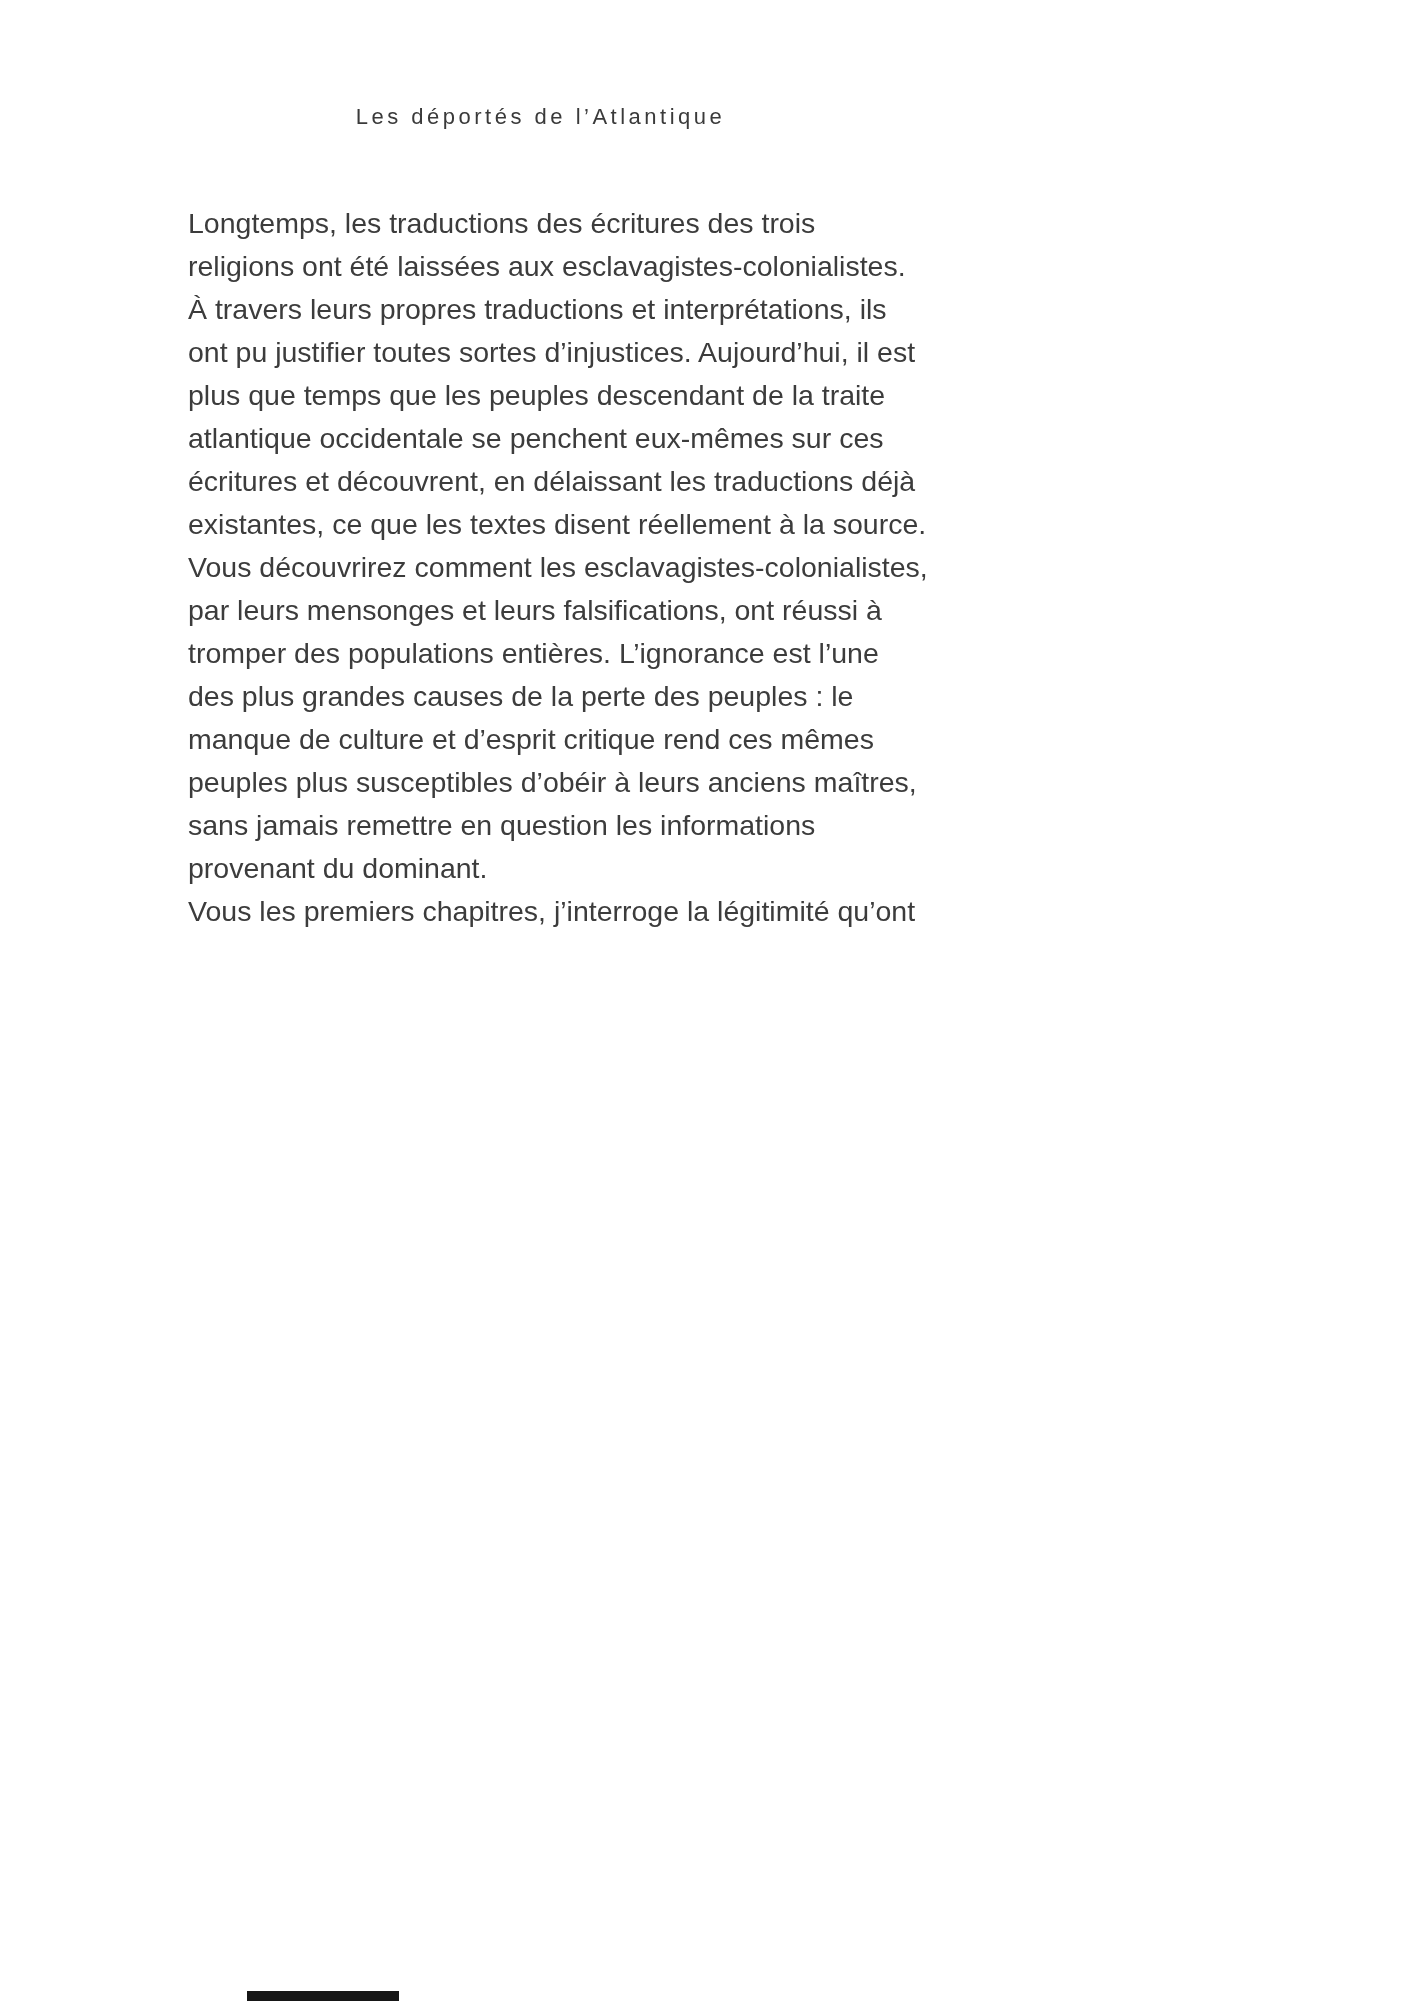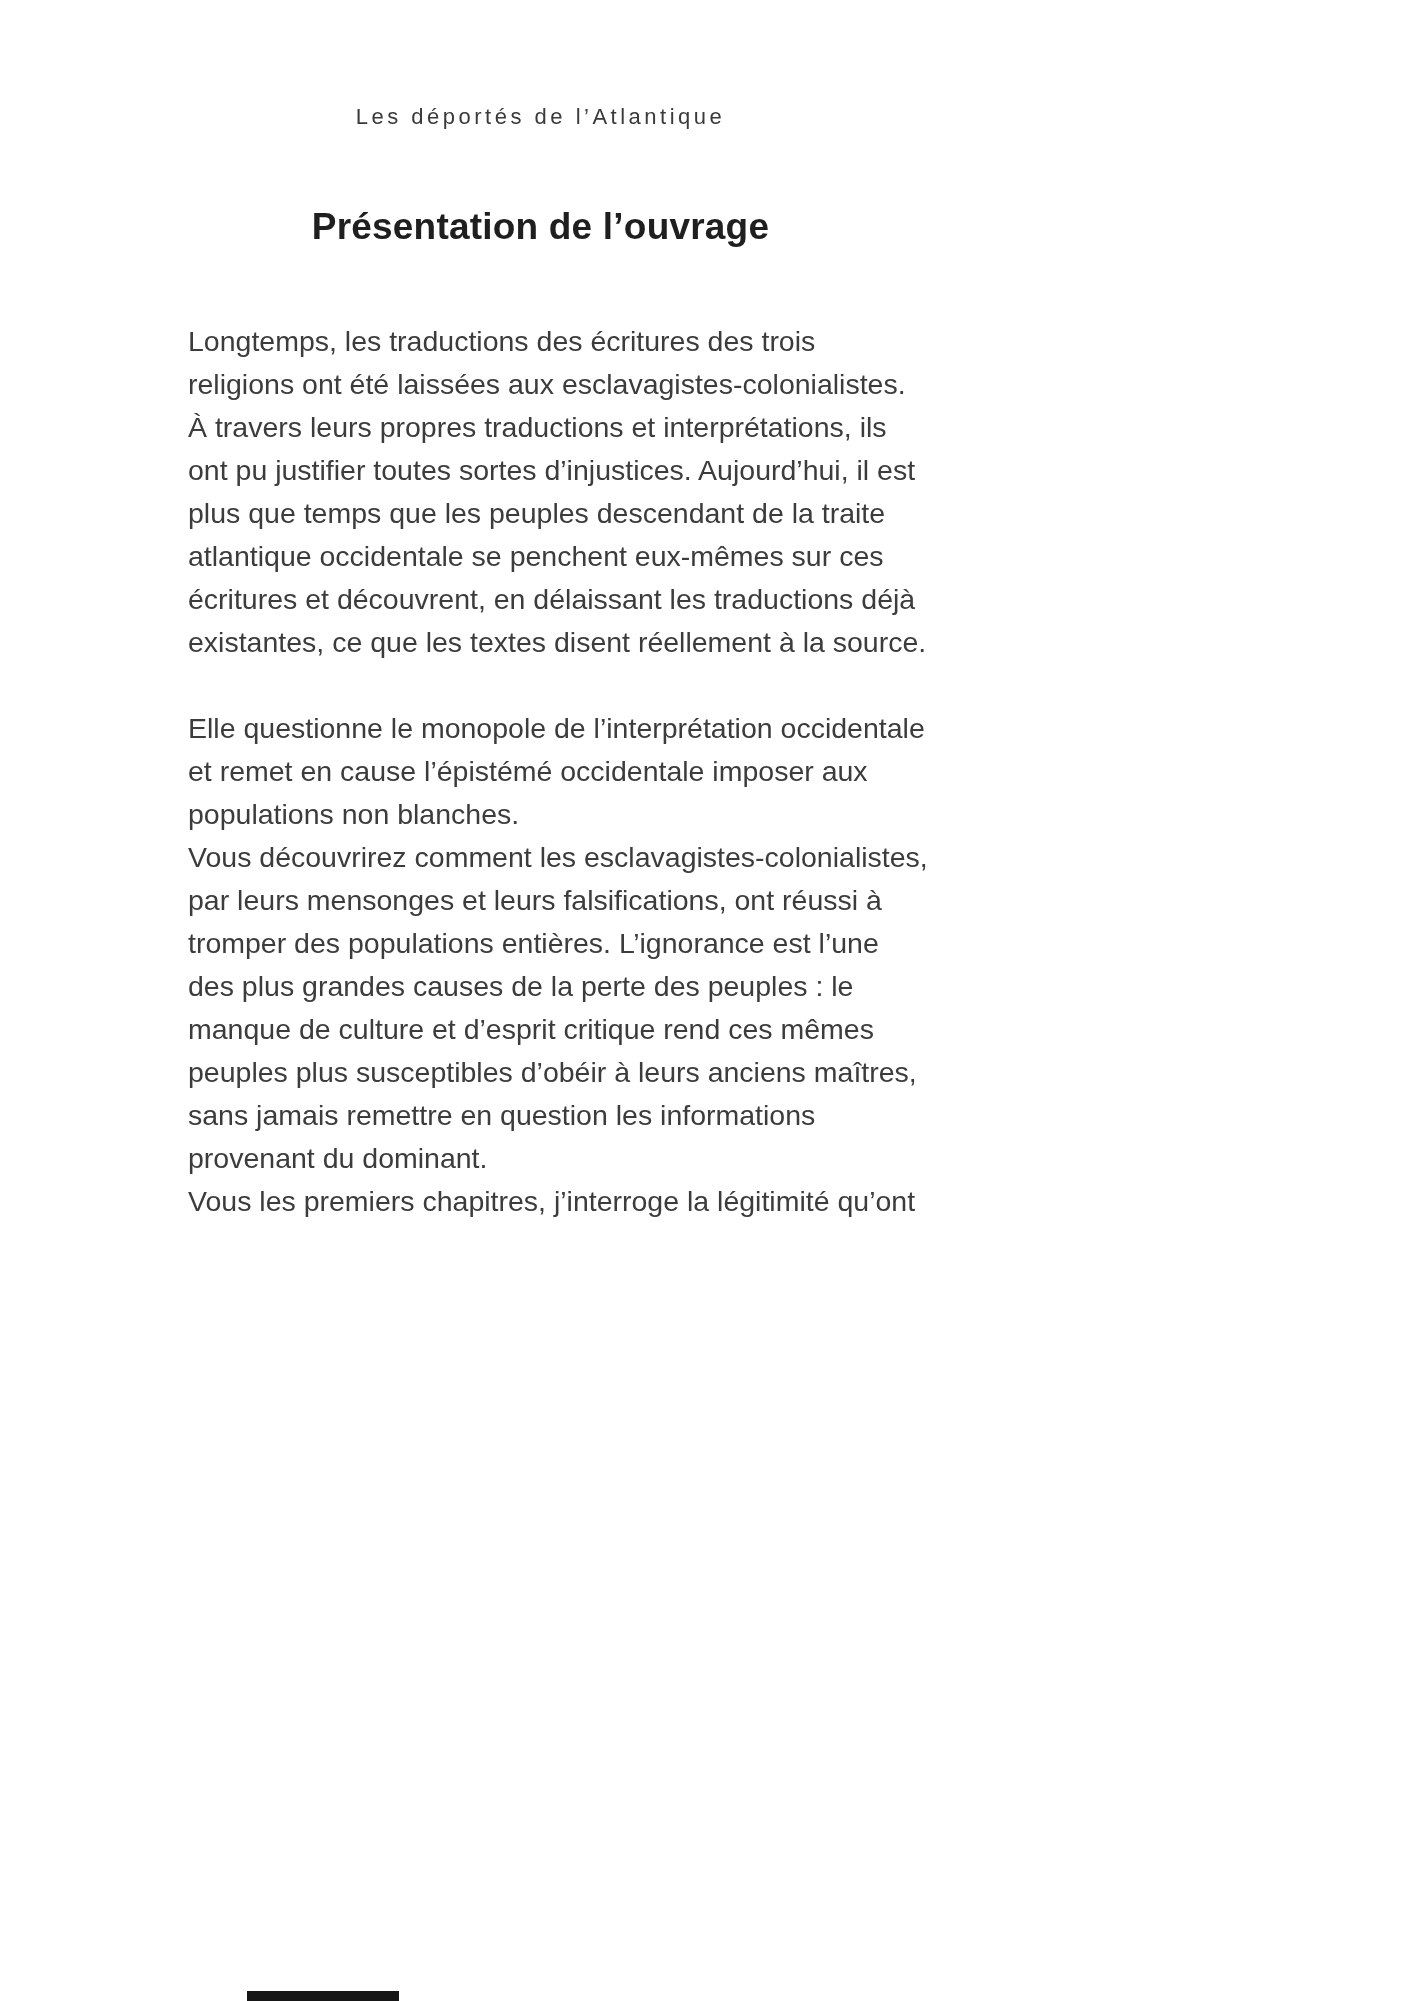--- a/index.html
+++ b/index.html
@@ -61,26 +61,24 @@
     background: #161616;
   }
 </style>
 </head>
 <body>
 
 <div class="page">
 
   <div class="running-header">Les déportés de l’Atlantique</div>
 
-  <h1 class="page-title">Présentation de l’ouvrage</h1>
 
   <div class="body-text">
     <p>Longtemps, les traductions des écritures des trois religions ont été laissées aux esclavagistes-colonialistes. À travers leurs propres traductions et interprétations, ils ont pu justifier toutes sortes d’injustices. Aujourd’hui, il est plus que temps que les peuples descendant de la traite atlantique occidentale se penchent eux-mêmes sur ces écritures et découvrent, en délaissant les traductions déjà existantes, ce que les textes disent réellement à la source.</p>
 
-    <p class="gap-before">Elle questionne le monopole de l’interprétation occidentale et remet en cause l’épistémé occidentale imposer aux populations non blanches.</p>
 
     <p>Vous découvrirez comment les esclavagistes-colonialistes, par leurs mensonges et leurs falsifications, ont réussi à tromper des populations entières. L’ignorance est l’une des plus grandes causes de la perte des peuples : le manque de culture et d’esprit critique rend ces mêmes peuples plus susceptibles d’obéir à leurs anciens maîtres, sans jamais remettre en question les informations provenant du dominant.</p>
 
 
     <p>Vous les premiers chapitres, j’interroge la légitimité qu’ont</p>
   </div>
 
 </div>
 
 <div class="bottom-artifact"></div>

